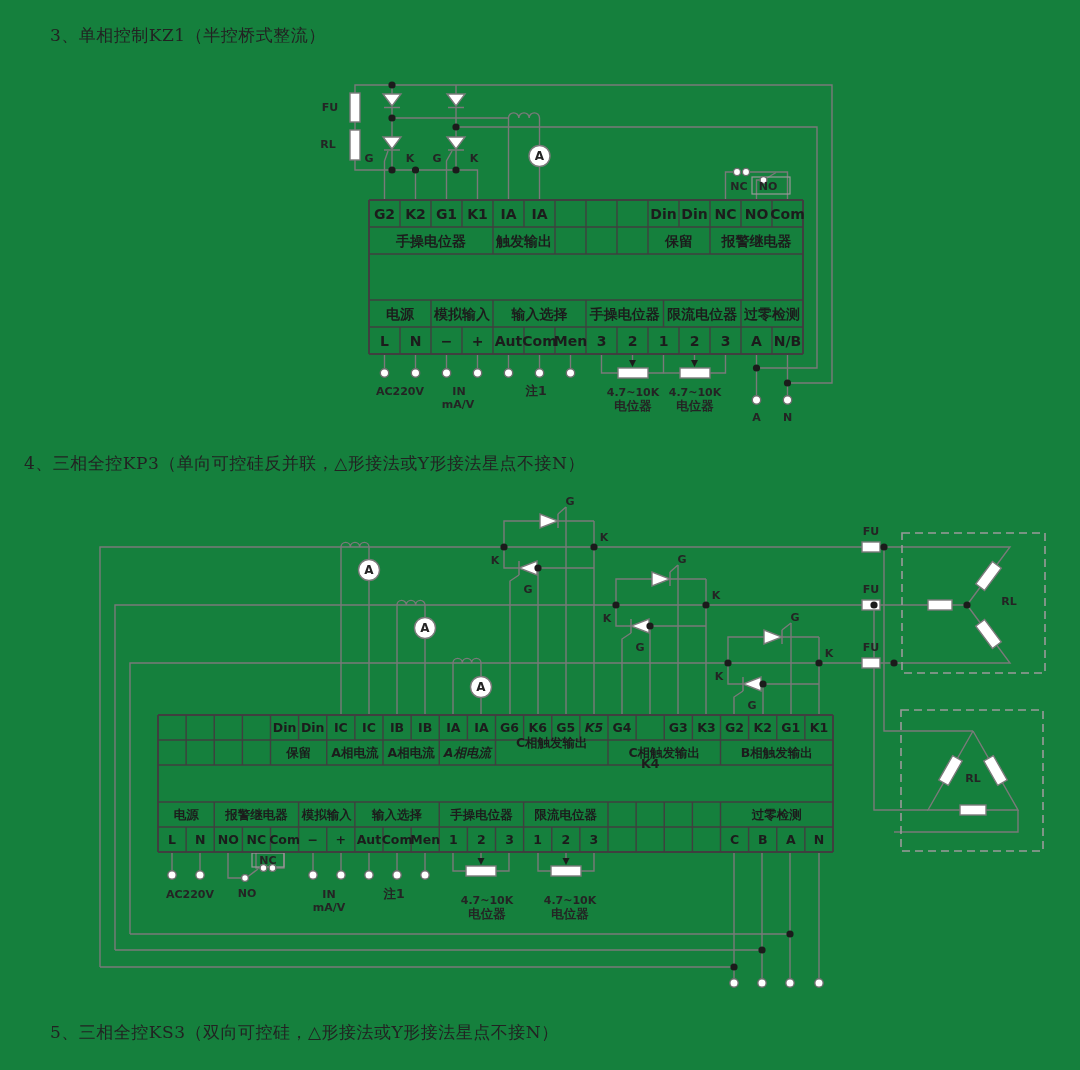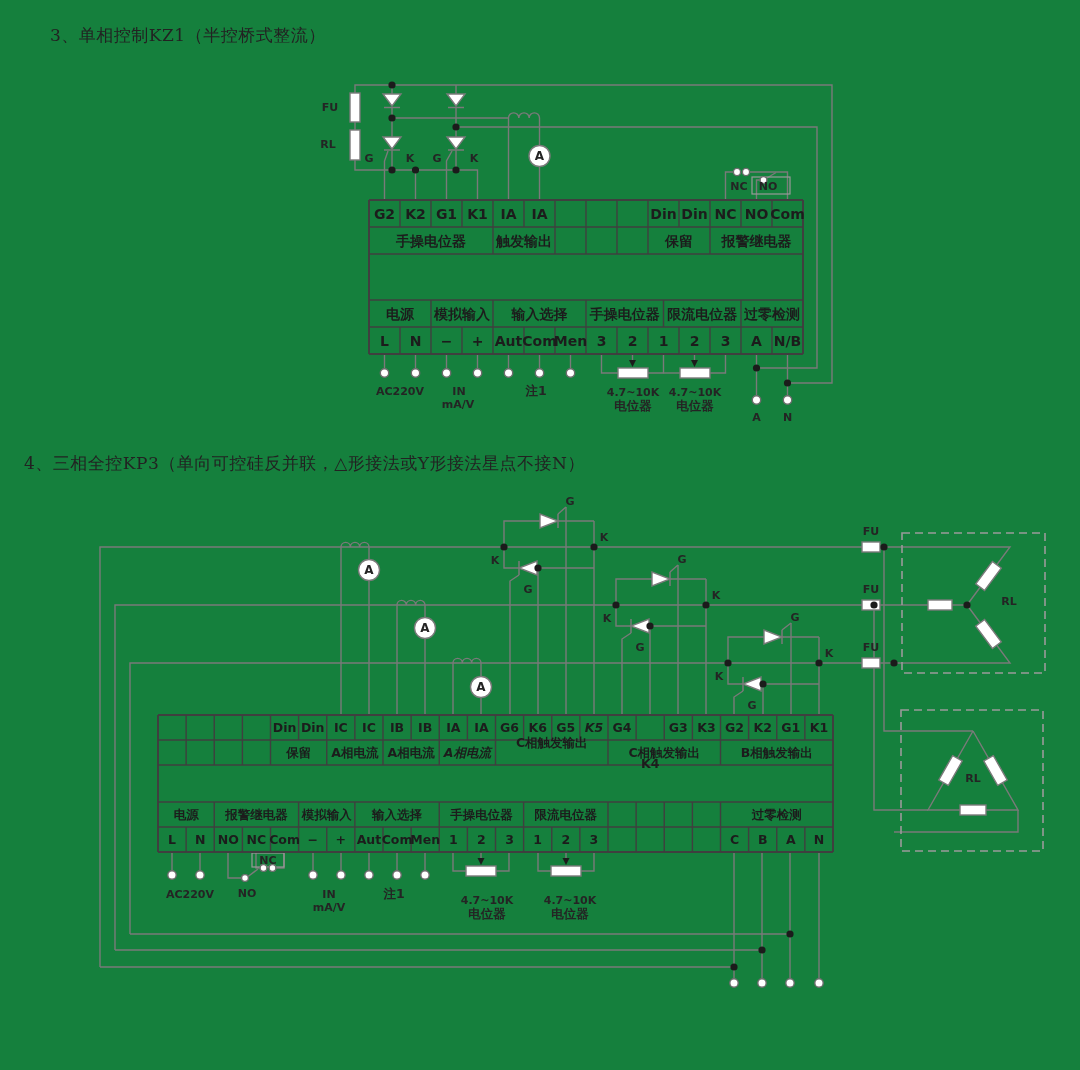--- a/index.html
+++ b/index.html
@@ -18,20 +18,21 @@
   .cell.g1{font-size:14px;}
   .cell.t2{font-size:12.5px;}
   .cell.g2{font-size:12.5px;}
 </style>
 </head>
 <body>
 
 <div class="page">
   <div class="title" style="left:50px;top:24px">3、单相控制KZ1（半控桥式整流）</div>
   <div class="title" style="left:24px;top:452px">4、三相全控KP3（单向可控硅反并联，△形接法或Y形接法星点不接N）</div>
+  <div class="title" style="left:50px;top:1021px">5、三相全控KS3（双向可控硅，△形接法或Y形接法星点不接N）</div>
 
   <svg id="art" width="1080" height="1070" viewBox="0 0 1080 1070">
     <g id="wires">
         <polyline points="355,93 355,85 832,85 832,383 787.5,383" fill="none" stroke="#7a7a7a" stroke-width="1.4"></polyline>
         <polyline points="456,127 817,127 817,368 756.5,368" fill="none" stroke="#7a7a7a" stroke-width="1.4"></polyline>
         <polyline points="355,122 355,130" fill="none" stroke="#7a7a7a" stroke-width="1.4"></polyline>
         <polyline points="355,160 355,170 477.5,170 477.5,200" fill="none" stroke="#7a7a7a" stroke-width="1.4"></polyline>
         <polyline points="415.5,170 415.5,200" fill="none" stroke="#7a7a7a" stroke-width="1.4"></polyline>
         <polyline points="392,85 392,94" fill="none" stroke="#7a7a7a" stroke-width="1.4"></polyline>
         <polyline points="392,107 392,118 392,137" fill="none" stroke="#7a7a7a" stroke-width="1.4"></polyline>

